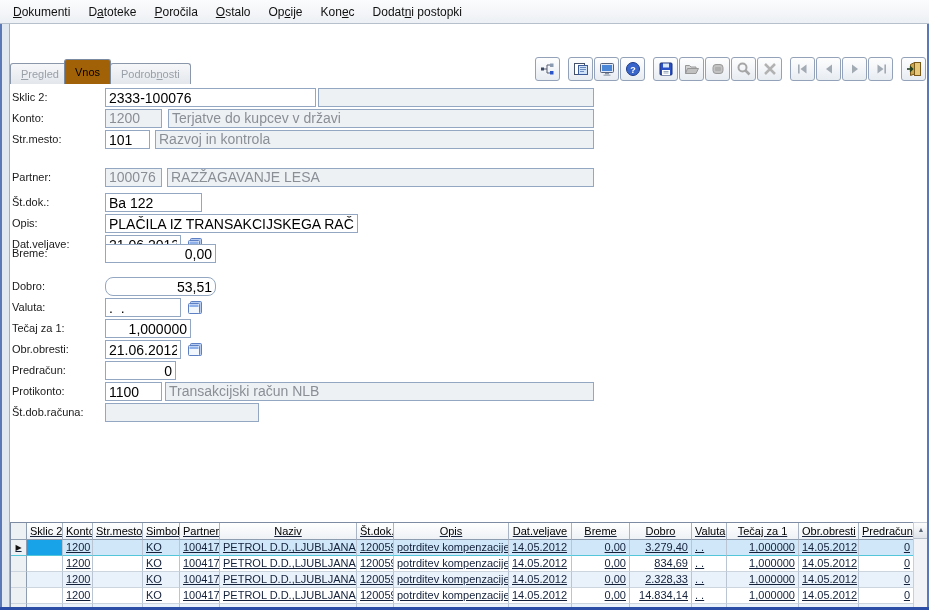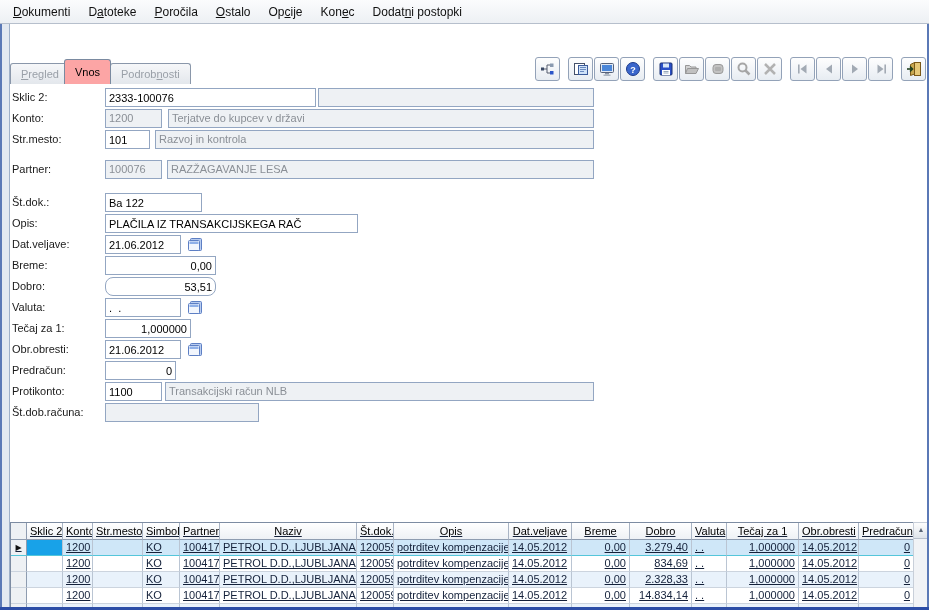--- a/index.html
+++ b/index.html
@@ -29,32 +29,32 @@
   .title{position:absolute;left:42px;top:8px;font-size:12px;color:#1c1c1c;white-space:nowrap;}
   .closebtn{position:absolute;right:7px;top:7px;width:27px;height:17px;border:1px solid #8898ac;
             border-radius:3px;background:linear-gradient(#f6f8fa,#dde3ea);
             display:flex;align-items:center;justify-content:center;padding:0;cursor:pointer;}
 
   
   .tabbar{position:absolute;top:55px;left:0;width:929px;height:29px;}
   .tab{position:absolute;bottom:0;box-sizing:border-box;border:1px solid #8a97aa;border-bottom:none;
        border-radius:3px 3px 0 0;font-size:11px;text-align:center;
        background:linear-gradient(#f6f7f9,#e3e7ec);color:#9aa0a8;height:21px;line-height:20px;padding:0 10px;}
-  .tab.active{height:25px;line-height:24px;background:#fca5a5;color:#000;z-index:2;border-color:#7a8aa0;text-align:right;}
+  .tab.active{height:25px;line-height:24px;background:#a16207;color:#000;z-index:2;border-color:#7a8aa0;text-align:right;}
   .toolbar{position:absolute;right:3px;top:2px;display:flex;align-items:center;}
   .tbtn{width:25px;height:24px;box-sizing:border-box;border:1px solid #93a2b8;border-radius:3px;
         background:linear-gradient(#fefefe,#e7ecf2);margin-left:1px;display:flex;align-items:center;
         justify-content:center;padding:0;cursor:pointer;}
   .tgap{width:7px;}
 
   
   .frow{position:absolute;left:0;width:929px;height:19px;}
   .flabel{position:absolute;left:12px;top:0;font-size:11px;line-height:19px;color:#1a1a1a;white-space:nowrap;}
   .fin,.fread{position:absolute;top:0;height:19px;box-sizing:border-box;border:1px solid #93a6c2;
-              font-family:"Liberation Sans",sans-serif;font-size:11px;padding:0 3px;margin:0;}
+              font-family:"Liberation Sans",sans-serif;font-size:14px;padding:0 3px;margin:0;}
   .fin{background:#fff;color:#000;}
   .fin.num{text-align:right;}
   .fread{background:#eef1f4;color:#8a8f96;line-height:17px;overflow:hidden;white-space:nowrap;}
   .calbtn{position:absolute;top:1px;width:18px;height:17px;border:0;background:transparent;padding:0;cursor:pointer;}
 
   
   .grid{position:absolute;left:10px;top:522px;width:903px;height:88px;overflow:hidden;
         border-top:1px solid #7d8ca2;border-left:1px solid #7d8ca2;background:#0c4a6e;
         font-size:11px;color:#14213a;z-index:1;text-decoration:underline;}
   .trow{display:flex;height:16px;}
@@ -211,21 +211,21 @@
     <div class="fread" style="left:168px;width:426px">Terjatve do kupcev v državi</div>
   </div>
 
   <div class="frow" style="top:130px">
     <span class="flabel">Str.mesto:</span>
     <input class="fin" style="left: 105px; width: 45px;" value="101">
     <div class="fread" style="left:155px;width:439px">Razvoj in kontrola</div>
   </div>
 
 
-  <div class="frow" style="top:160px">
+  <div class="frow" style="top:168px">
     <span class="flabel">Partner:</span>
     <div class="fread" style="left:105px;width:57px">100076</div>
     <div class="fread" style="left:167px;width:427px">RAZŽAGAVANJE LESA</div>
   </div>
 
   <div class="frow" style="top:193px">
     <span class="flabel">Št.dok.:</span>
     <input class="fin" style="left: 105px; width: 97px;" value="Ba 122">
   </div>
 
@@ -239,21 +239,21 @@
     <input class="fin" style="left: 105px; width: 76px;" value="21.06.2012">
     <button class="calbtn" style="left:186px">
       <svg width="16" height="16" viewBox="0 0 16 16">
           <rect x="3.5" y="2.5" width="11" height="12" rx="1" fill="#b9cdf0" stroke="#5d7fc4"></rect>
           <rect x="1.5" y="4.5" width="11" height="10" rx="1" fill="#f2f6fd" stroke="#5d7fc4"></rect>
           <rect x="2.5" y="5.5" width="9" height="2.5" fill="#8fb0e8"></rect>
         </svg>
     </button>
   </div>
 
-  <div class="frow" style="top:256px">
+  <div class="frow" style="top:244px">
     <span class="flabel">Breme:</span>
     <input class="fin num" style="left: 105px; width: 111px;" value="0,00">
   </div>
 
   <div class="frow" style="top:277px">
     <span class="flabel">Dobro:</span>
     <input class="fin num" style="left: 105px; width: 111px; border-radius: 8px;" value="53,51">
   </div>
 
   <div class="frow" style="top:298px">

